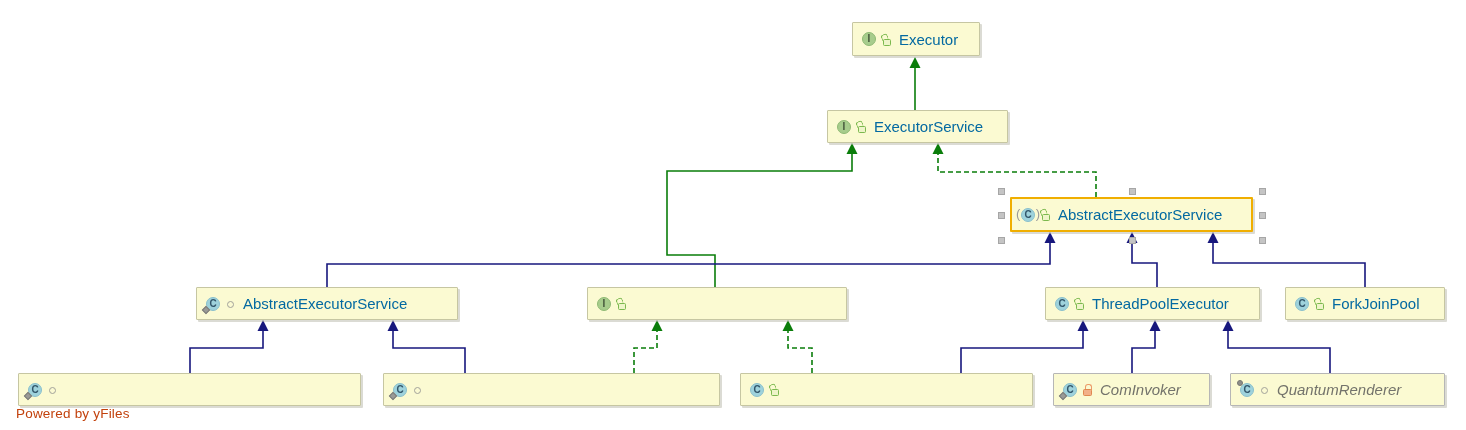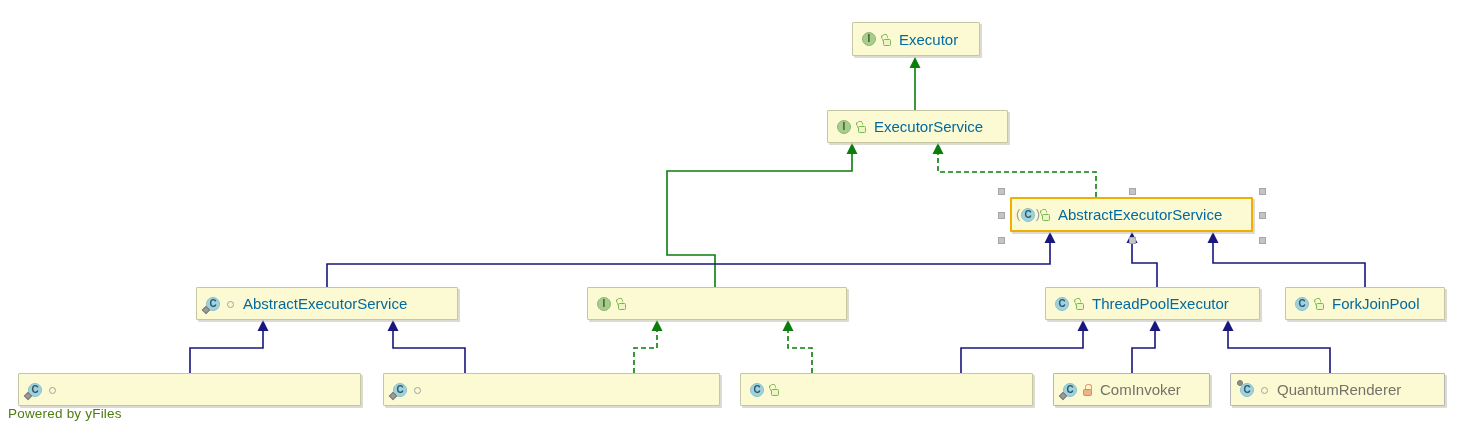--- a/index.html
+++ b/index.html
@@ -4,21 +4,21 @@
 <style>
   html,body{margin:0;padding:0;background:#ffffff;}
   body{width:1466px;height:430px;font-family:"Liberation Sans",sans-serif;overflow:hidden;}
   #canvas{position:relative;width:1466px;height:430px;background:#ffffff;}
   #edges{position:absolute;left:0;top:0;z-index:1;}
   .node{position:absolute;z-index:2;display:flex;align-items:center;box-sizing:border-box;
         padding:0 10px 0 8px;background:#fbfad2;border:1px solid #c6c6a2;border-radius:1px;
         box-shadow:2px 2px 0 rgba(175,175,160,.45);cursor:default;}
   .node .label{font-size:15px;color:#0369a1;white-space:nowrap;margin-left:6px;}
   .node.external{border-color:#b6b6b6;}
-  .node.external .label{color:#73736b;}
+  .node.external .label{color:#73736b;font-style:italic;}
   .node.selected{border:2px solid #f0ae00;}
   .icon-wrap{position:relative;width:16px;height:16px;flex:none;margin-right:4px;}
   .circle{position:absolute;left:1px;top:1px;width:14px;height:14px;border-radius:50%;
           box-sizing:border-box;font-weight:bold;font-size:10px;line-height:12px;text-align:center;}
   .circle.iface{background:#a7cc8c;border:1px solid #8fba74;color:#44563a;}
   .circle.cls{background:#9ed2dc;border:1px solid #8ac0cc;color:#32566a;}
   .paren{position:absolute;top:-1px;font-size:13px;line-height:16px;color:#9a9a9a;}
   .paren.l{left:-4px;} .paren.r{right:-4px;}
   .deco-key{position:absolute;left:-2px;bottom:-1px;width:6px;height:6px;background:#9a9a96;
             border:1px solid #7d7d79;transform:rotate(45deg);box-sizing:border-box;}
@@ -29,21 +29,21 @@
        border:1.6px solid #7cb94e;border-bottom:none;border-radius:3px 3px 0 0;transform:rotate(-22deg);}
   .vis.public::after{content:'';position:absolute;left:2px;top:7px;width:6px;height:5px;
        border:1.6px solid #7cb94e;border-radius:1.5px;background:rgba(190,220,160,.2);}
   .vis.private::before{content:'';position:absolute;left:2.5px;top:2px;width:5px;height:5px;
        border:1.6px solid #ec9a68;border-bottom:none;border-radius:3px 3px 0 0;}
   .vis.private::after{content:'';position:absolute;left:1px;top:7px;width:7px;height:5px;
        border:1.6px solid #e08850;border-radius:1.5px;background:#f2b088;}
   .vis.package::after{content:'';position:absolute;left:2px;top:5px;width:5px;height:5px;
        border:1.6px solid #a2a29a;border-radius:50%;}
   .handle{position:absolute;z-index:3;width:5px;height:5px;background:#c4c4c4;border:1px solid #a6a6a6;box-sizing:content-box;}
-  .watermark{position:absolute;left:8px;top:406px;z-index:2;font-size:13.5px;color:#4d7c0f;letter-spacing:.2px;}
+  .watermark{position:absolute;left:16px;top:406px;z-index:2;font-size:13.5px;color:#c2410c;letter-spacing:.2px;}
 </style>
 </head>
 <body>
 
 <div id="canvas">
   <div class="watermark">Powered by yFiles</div>
 <svg width="1466" height="430" id="edges">
       <g>
         <polyline points="915,110 915,68" fill="none" stroke="#0a7d0a" stroke-width="1.6"></polyline>
         <polygon points="915,57 909.5,68 920.5,68" fill="#0a7d0a"></polygon>

